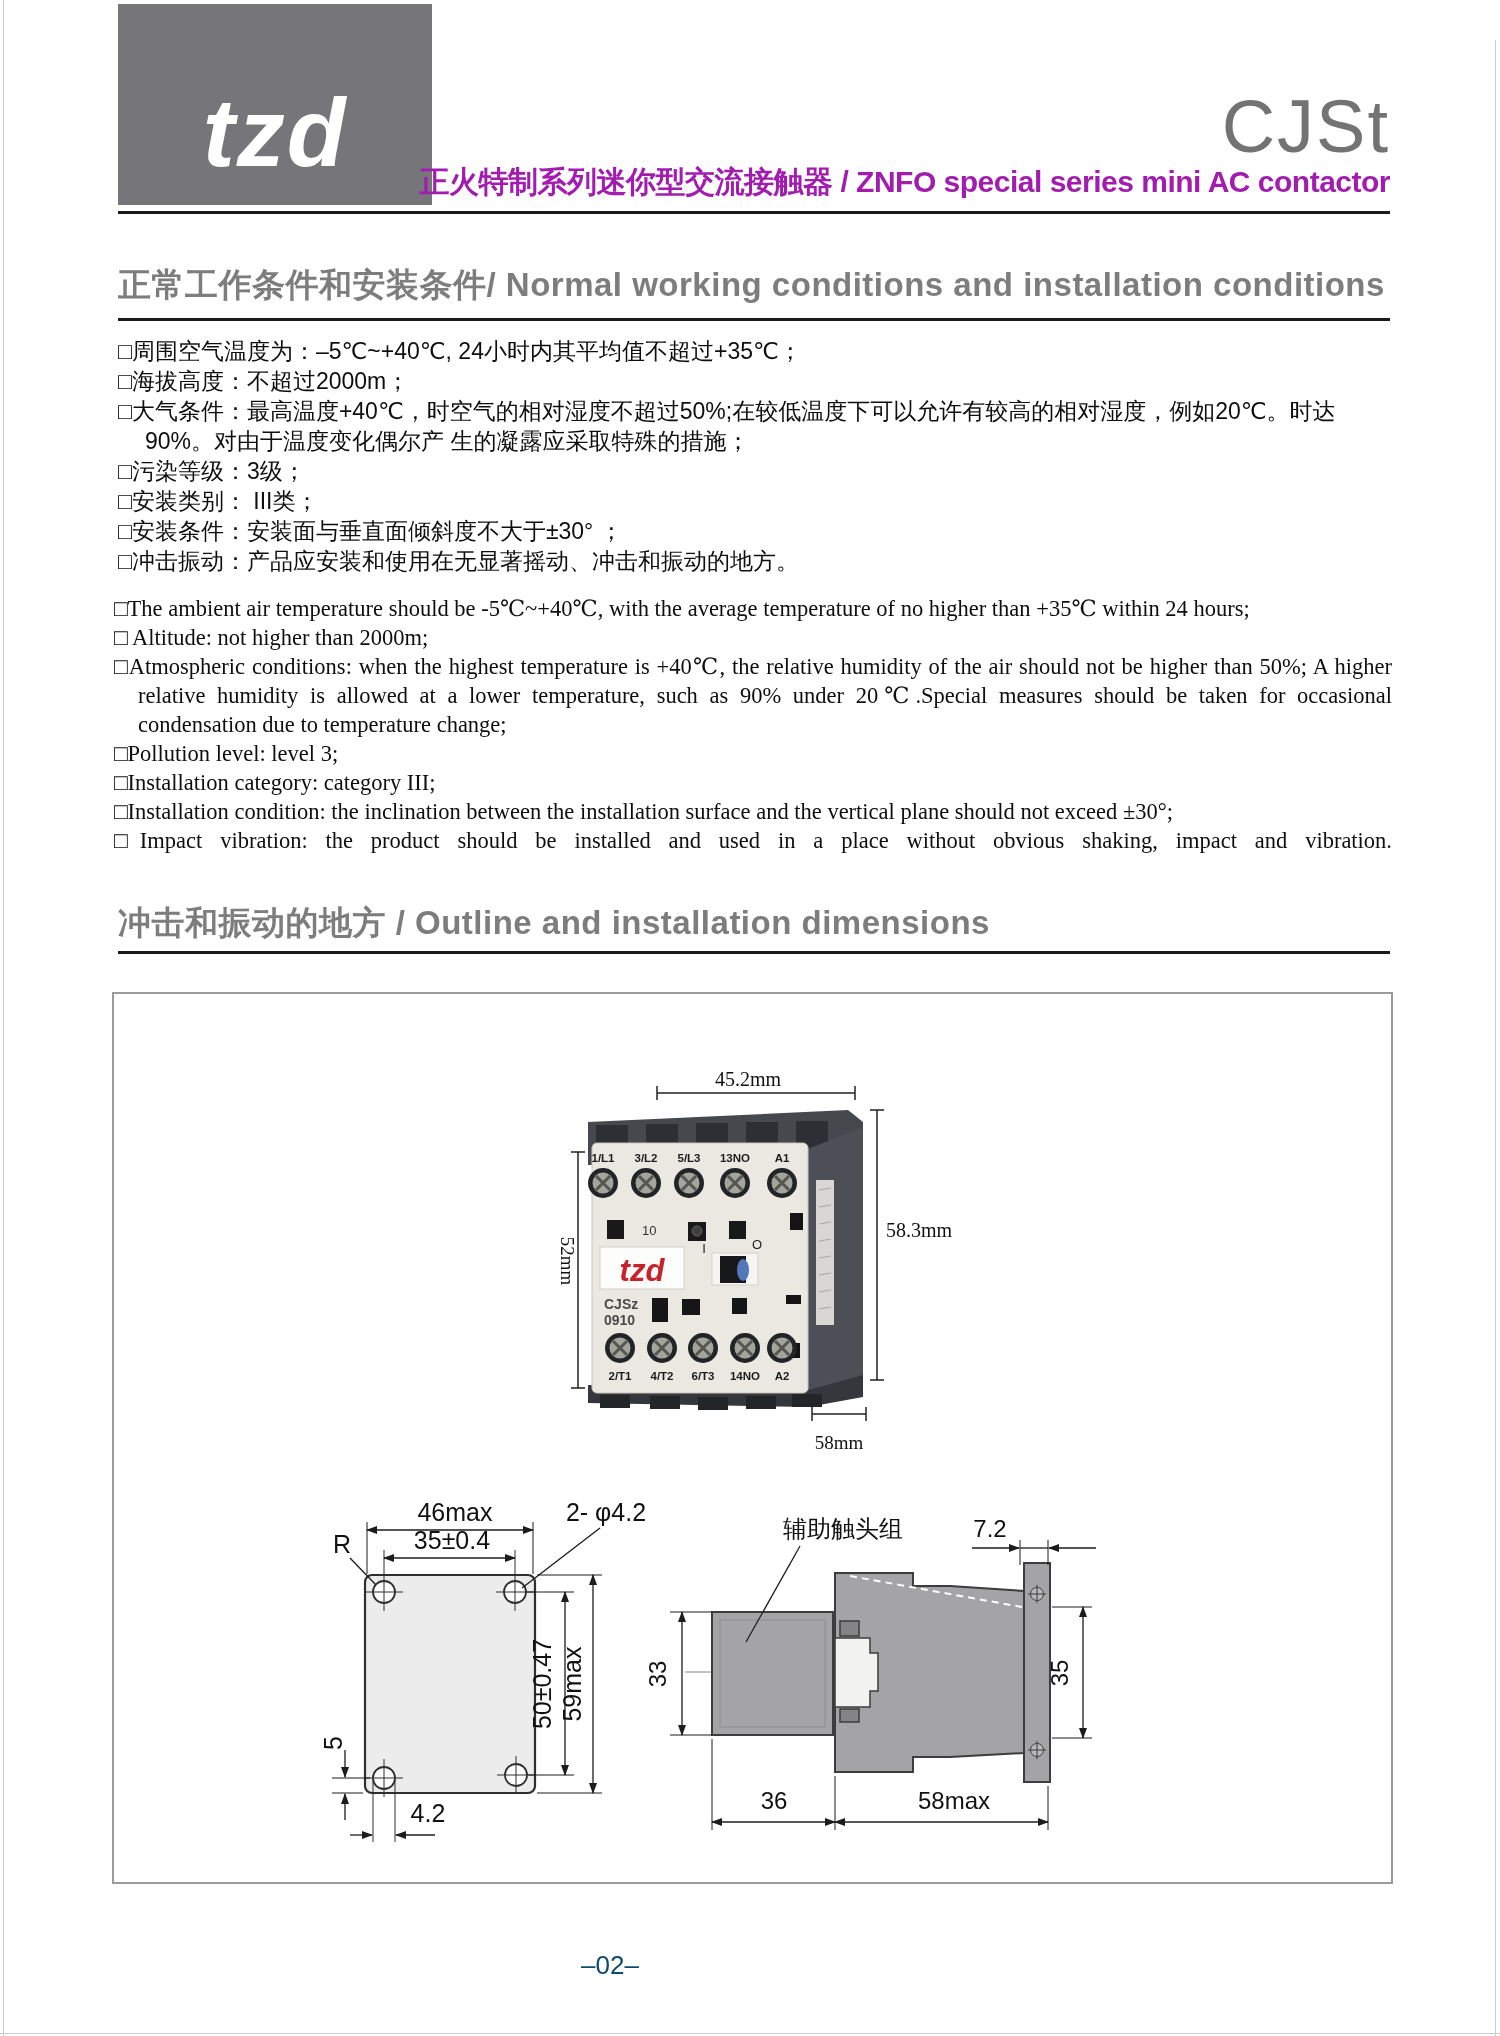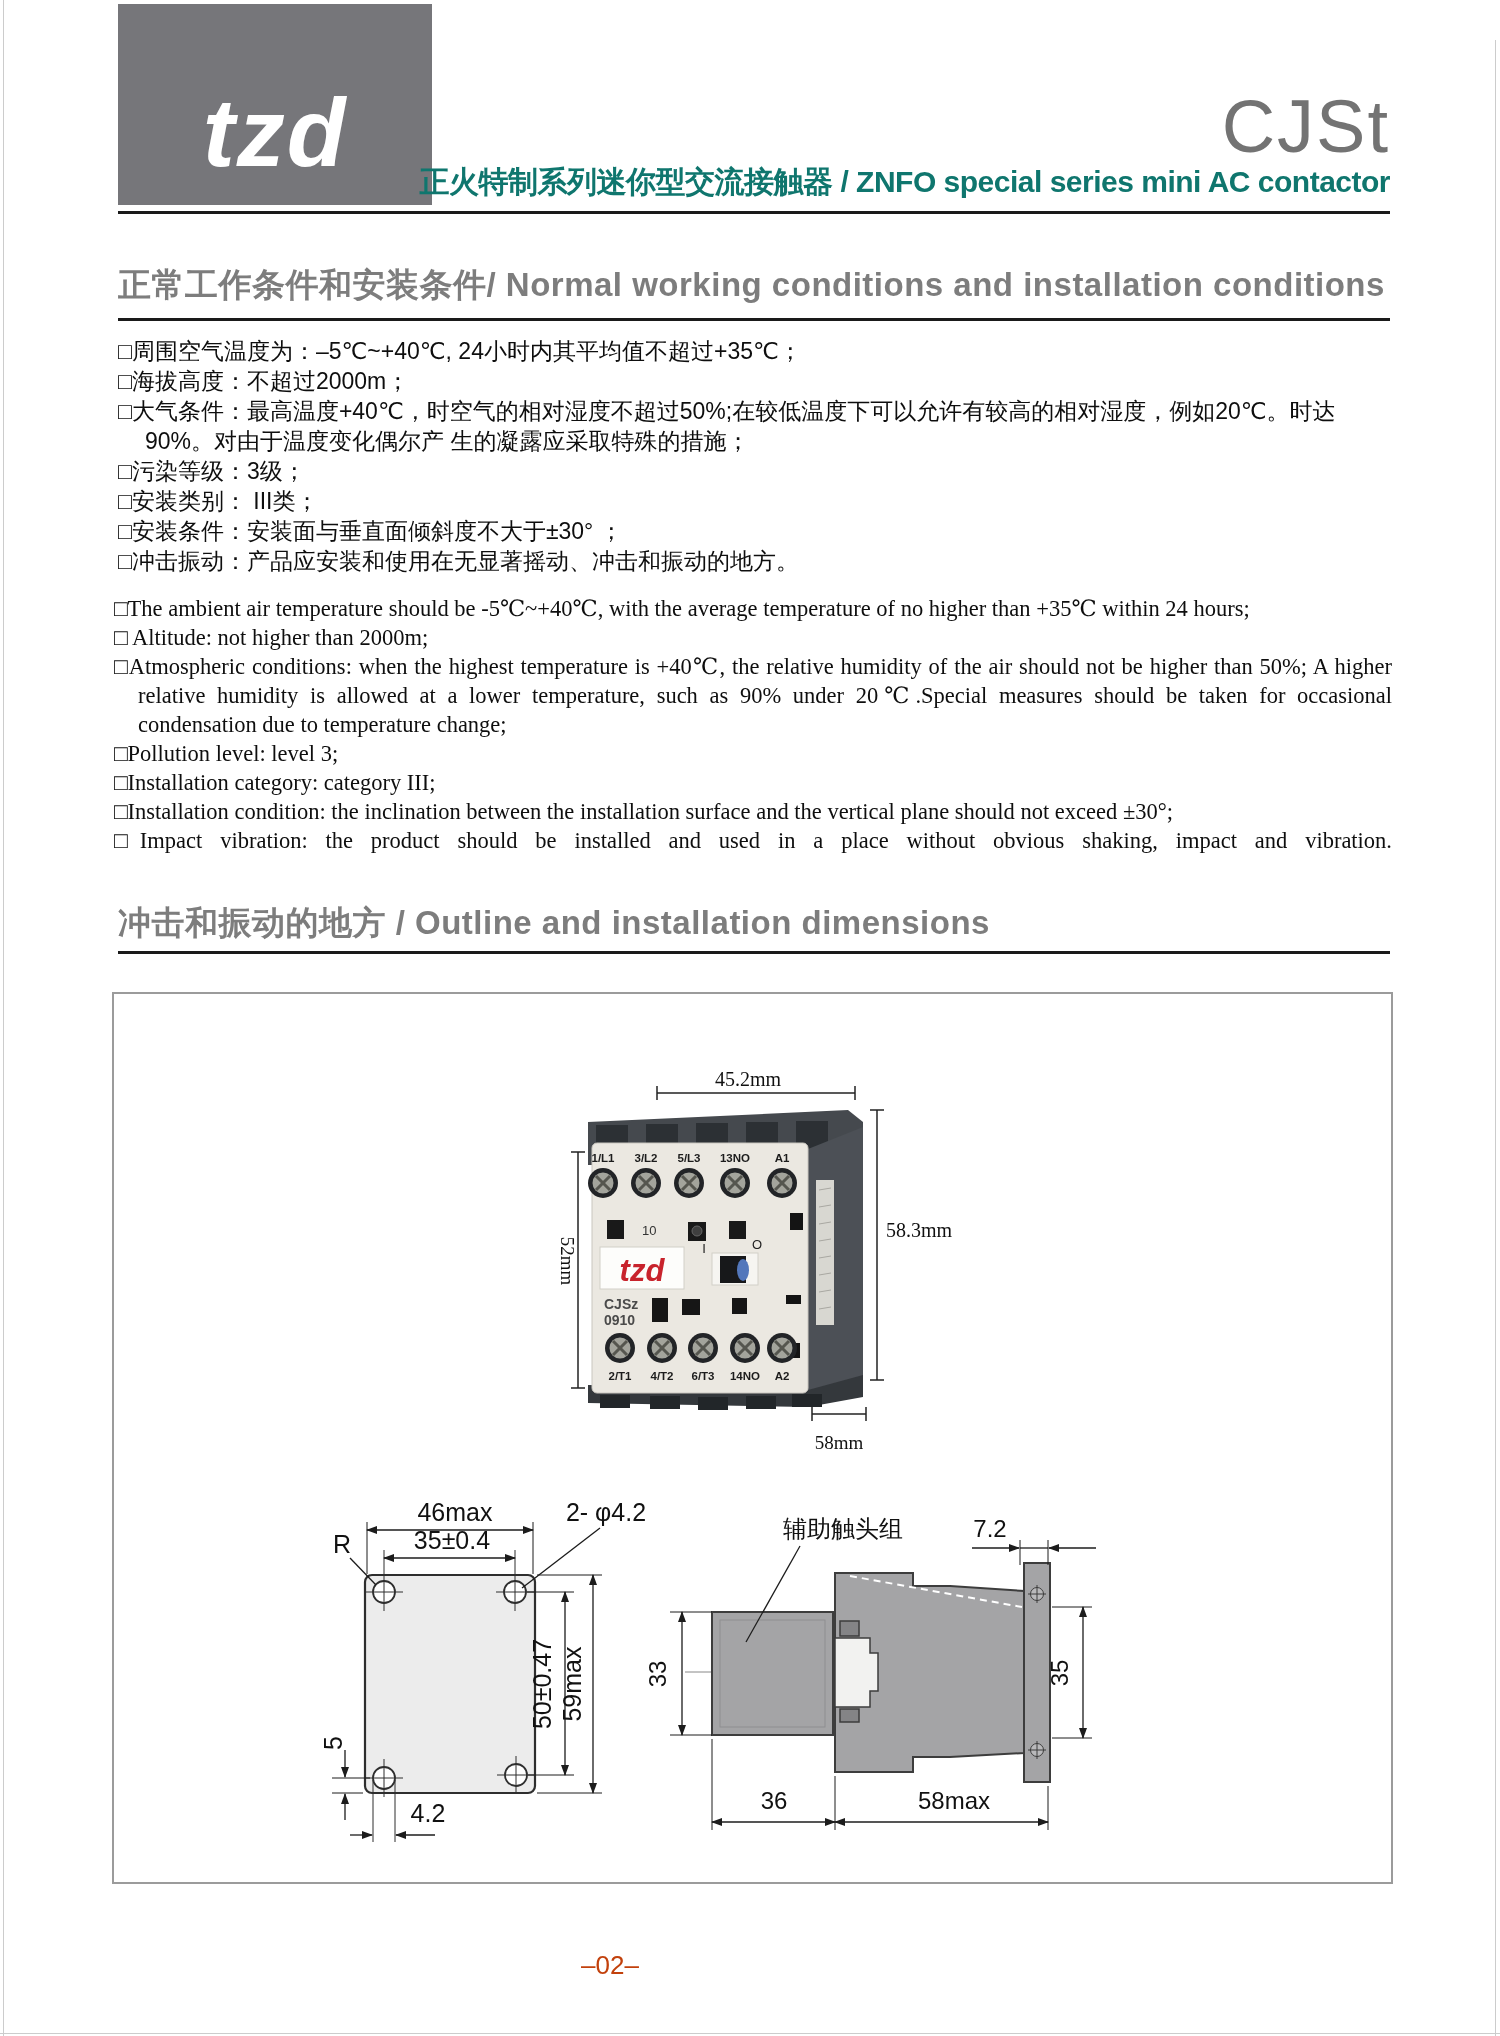--- a/index.html
+++ b/index.html
@@ -6,32 +6,32 @@
   body{width:1500px;height:2036px;background:#ffffff;position:relative;
        font-family:"Liberation Sans","DejaVu Sans",sans-serif;color:#111;}
   .abs{position:absolute;}
   .edge{background:#cccccc;}
   #logo-box{left:118px;top:4px;width:314px;height:201px;background:#76767a;
             display:flex;align-items:flex-end;justify-content:center;}
   #logo-text{color:#fff;font-style:italic;font-weight:bold;font-size:96px;line-height:1;
              padding-bottom:24px;letter-spacing:2px;}
   #cjst-title{right:110px;top:90px;font-size:74px;font-weight:normal;color:#737373;
               letter-spacing:2px;line-height:1;}
-  #subtitle{right:110px;top:164px;font-size:30px;font-weight:bold;color:#0f766e;
+  #subtitle{right:110px;top:164px;font-size:30px;font-weight:bold;color:#a21caf;
             letter-spacing:-0.5px;line-height:1.2;}
   .rule{left:118px;width:1272px;background:#1a1a1a;}
   .section-title{left:118px;font-size:33px;font-weight:bold;color:#7d7d7d;letter-spacing:0.5px;}
   #zh-list{left:118px;top:336px;width:1274px;font-size:23px;line-height:30px;color:#0e0e0e;}
   .zh-item{padding-left:27px;text-indent:-27px;}
   #en-list{left:118px;top:594px;width:1274px;font-family:"Liberation Serif","DejaVu Serif",serif;
            font-size:22.5px;line-height:29px;color:#0e0e0e;text-align:justify;}
   .en-item{padding-left:20px;text-indent:-24px;}
   .en-item.spread{text-align-last:justify;}
   #dim-box{left:112px;top:992px;width:1277px;height:888px;border:2px solid #9b9b9b;background:#fff;}
-  #page-num{left:0;top:1950px;width:1220px;text-align:center;font-size:26px;color:#c2410c;}
+  #page-num{left:0;top:1950px;width:1220px;text-align:center;font-size:26px;color:#0c4a6e;}
   svg text{font-family:"Liberation Sans","DejaVu Sans",sans-serif;}
   svg text.ser{font-family:"Liberation Serif","DejaVu Serif",serif;}
 </style>
 </head>
 <body>
 
 <div class="abs edge" style="left:3px;top:0;width:1px;height:2036px;"></div>
 <div class="abs edge" style="left:1495px;top:40px;width:1px;height:1996px;"></div>
 <div class="abs edge" style="left:0;top:2033px;width:1500px;height:1px;"></div>
 

